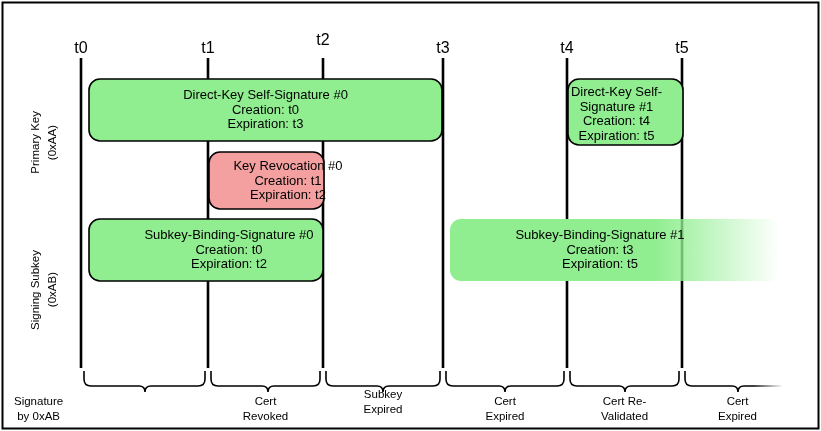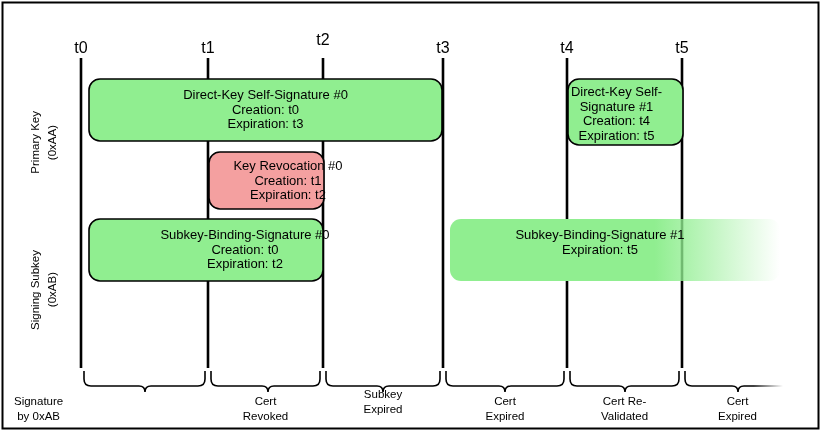--- a/index.html
+++ b/index.html
@@ -164,28 +164,29 @@
     <div>Creation: t1</div>
     <div>Expiration: t2</div>
   </div>
 
   <div class="sig-box-text" style="left:568px; top:85px; width:97px;">
     <div>Direct-Key Self-Signature #1</div>
     <div>Creation: t4</div>
     <div>Expiration: t5</div>
   </div>
 
-  <div class="sig-box-text" style="left:105px; top:228px; width:280px;">
+  <div class="sig-box-text" style="left:89px; top:228px; width:280px;">
     <div>Subkey-Binding-Signature #0</div>
     <div>Creation: t0</div>
     <div>Expiration: t2</div>
   </div>
 
   <div class="sig-box-text" style="left:450px; top:228px; width:300px;">
     <div>Subkey-Binding-Signature #1</div>
+    <div>Creation: t3</div>
     <div>Expiration: t5</div>
   </div>
 
   <div class="corner-label" style="left:14px; top:394px;">
     <div>Signature</div>
     <div>by 0xAB</div>
   </div>
 
   <div class="bracket-label" style="left:211px; top:394px; width:109px;">
     <div>Cert</div>

